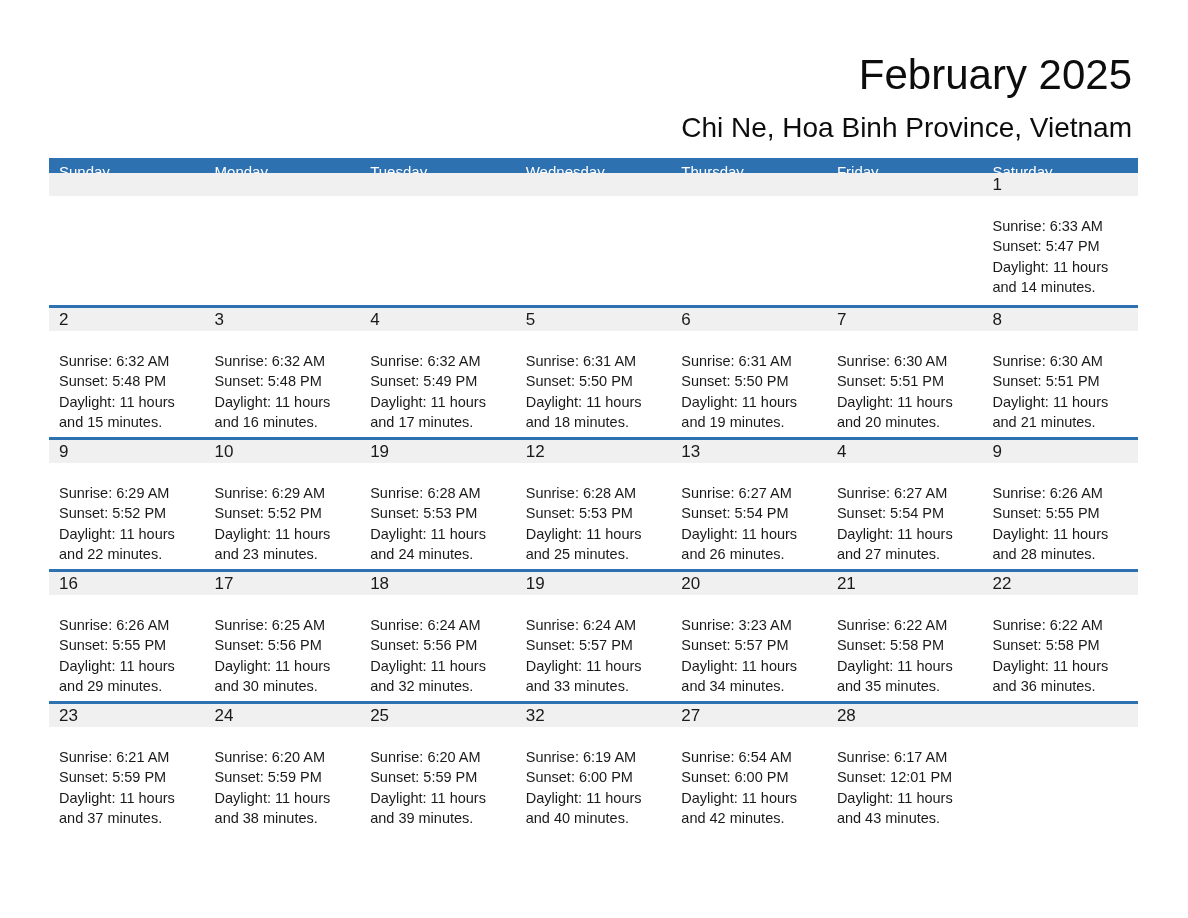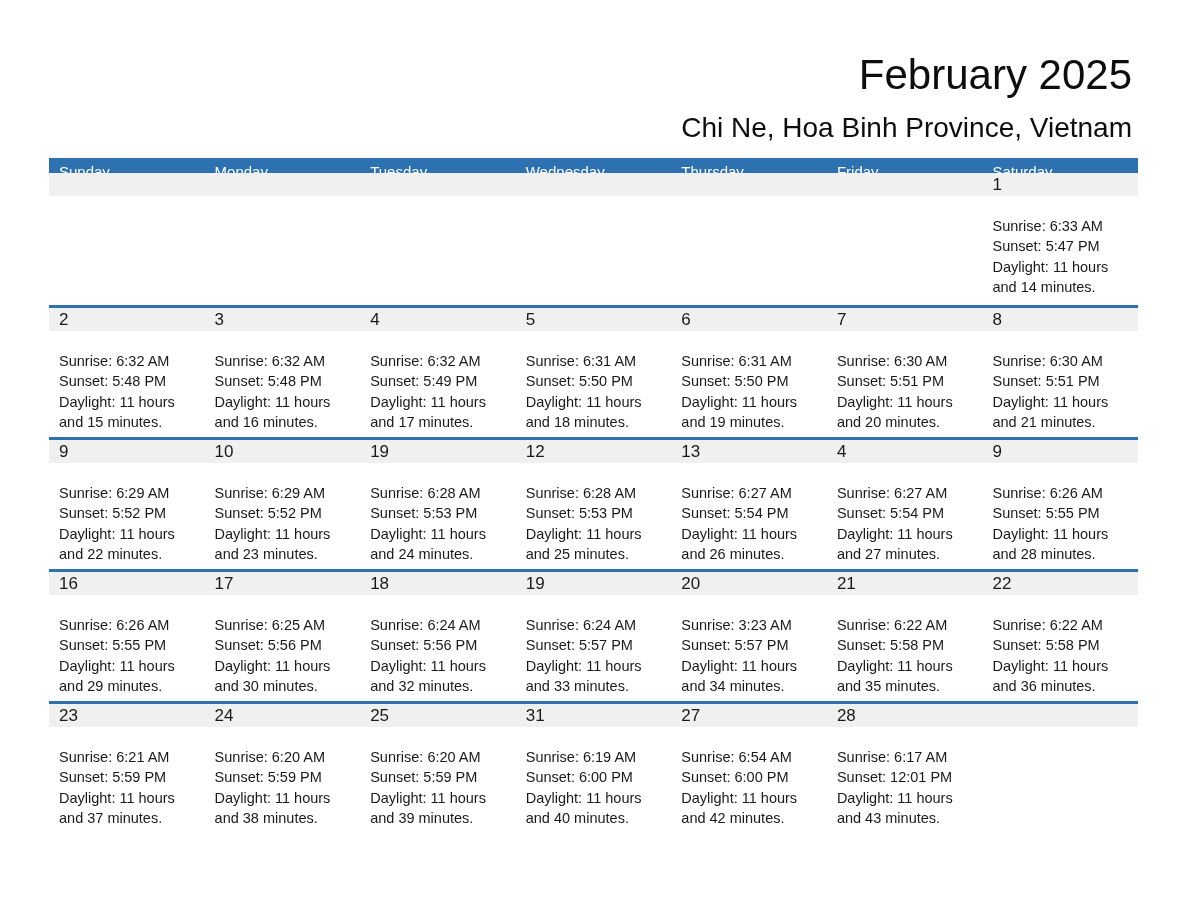--- a/index.html
+++ b/index.html
@@ -460,21 +460,21 @@
         <div class="daynum">25</div>
         <div class="info">
           <div>Sunrise: 6:20 AM</div>
           <div>Sunset: 5:59 PM</div>
           <div>Daylight: 11 hours</div>
           <div>and 39 minutes.</div>
         </div>
       </div>
       <div class="cell">
         <div class="band"></div>
-        <div class="daynum">31</div>
+        <div class="daynum">32</div>
         <div class="info">
           <div>Sunrise: 6:19 AM</div>
           <div>Sunset: 6:00 PM</div>
           <div>Daylight: 11 hours</div>
           <div>and 40 minutes.</div>
         </div>
       </div>
       <div class="cell">
         <div class="band"></div>
         <div class="daynum">27</div>

